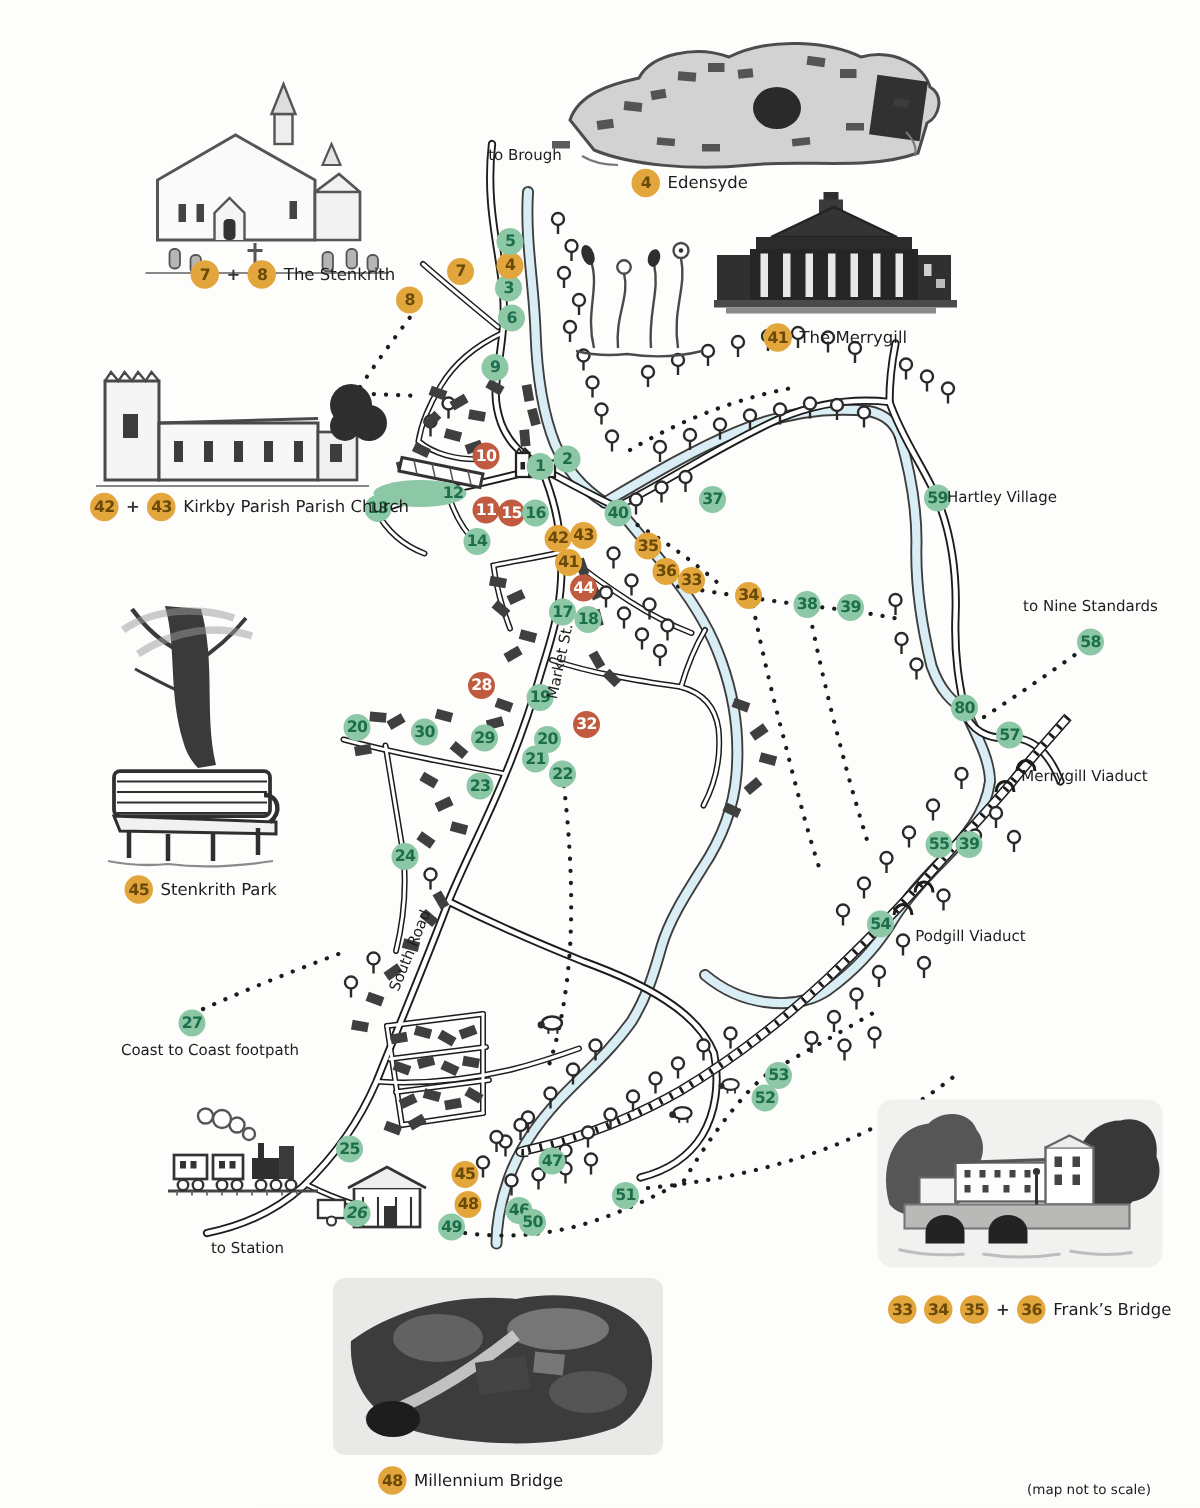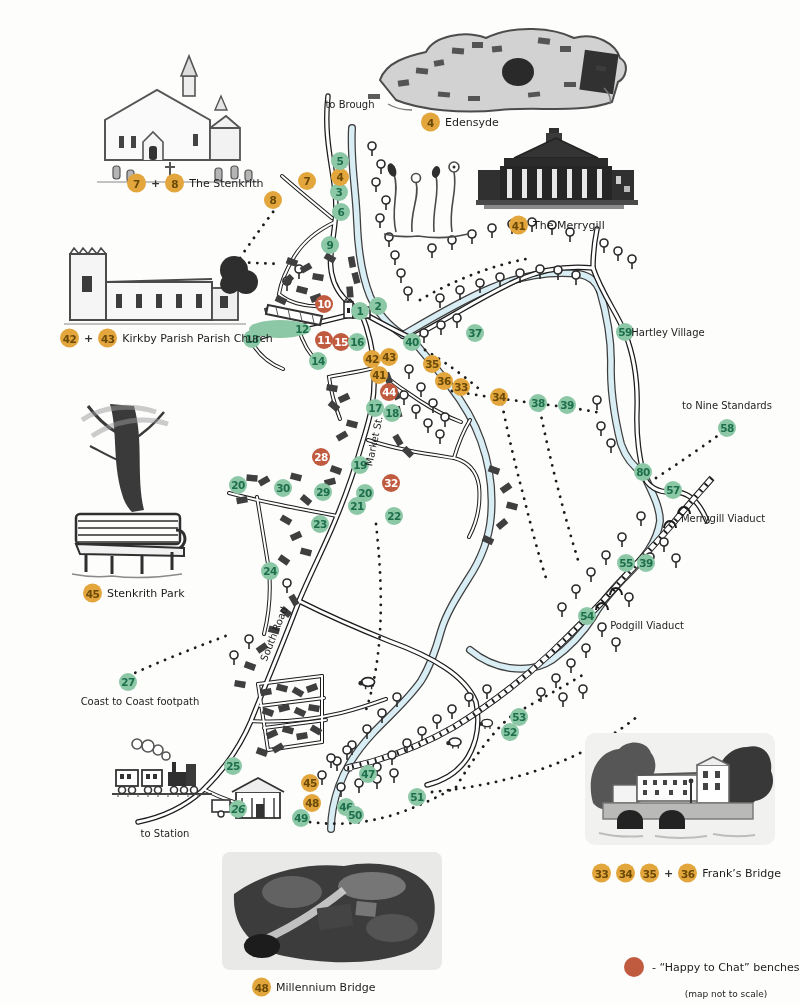--- a/index.html
+++ b/index.html
@@ -579,21 +579,21 @@
       <div class="marker green" style="left: 280px; top: 329px; padding-left: 44px;">12</div>
       <div class="marker green" style="left: 252px; top: 339px;">13</div>
       <div class="marker green" style="left: 318px; top: 361px;">14</div>
       <div class="marker red" style="left: 341px; top: 342px;">15</div>
       <div class="marker green" style="left: 357px; top: 342px;">16</div>
       <div class="marker green" style="left: 375px; top: 408px;">17</div>
       <div class="marker green" style="left: 392px; top: 413px;">18</div>
       <div class="marker green" style="left: 360px; top: 465px;">19</div>
       <div class="marker green" style="left: 365px; top: 493px; text-align: right;">20</div>
       <div class="marker green" style="left: 357px; top: 506px;">21</div>
-      <div class="marker green" style="left: 394px; top: 516px; text-align: right;">22</div>
+      <div class="marker green" style="left: 375px; top: 516px; text-align: right;">22</div>
       <div class="marker green" style="left: 320px; top: 524px;">23</div>
       <div class="marker green" style="left: 270px; top: 571px;">24</div>
       <div class="marker green" style="left: 233px; top: 766px;">25</div>
       <div class="marker green" style="left: 238px; top: 809px; font-style: italic;">26</div>
       <div class="marker green" style="left: 128px; top: 682px;">27</div>
       <div class="marker red" style="left: 321px; top: 457px;">28</div>
       <div class="marker green" style="left: 323px; top: 492px;">29</div>
       <div class="marker green" style="left: 283px; top: 488px;">30</div>
       <div class="marker green" style="left: 238px; top: 485px;">20</div>
       <div class="marker red" style="left: 391px; top: 483px;">32</div>
@@ -669,18 +669,14 @@
       <div class="maplabel" style="left: 668px; top: 332px;">Hartley Village</div>
       <div class="maplabel" style="left: 727px; top: 405px;">to Nine Standards</div>
       <div class="maplabel" style="left: 723px; top: 518px;">Merrygill Viaduct</div>
       <div class="maplabel" style="left: 647px; top: 625px;">Podgill Viaduct</div>
       <div class="maplabel" style="left: 109px; top: 701px; margin-left: 31px;">Coast to Coast footpath</div>
       <div class="maplabel" style="left: 165px; top: 833px;">to Station</div>
       <div class="maplabel" style="left: 374px; top: 441px; transform: translate(-50%, -50%) rotate(-78deg);">Market St.</div>
       <div class="maplabel" style="left: 274px; top: 634px; transform: translate(-50%, -50%) rotate(-68deg);">South Road</div>
     </div>
 
-  <div id="legend">
-    <span class="swatch"></span>
-    <span class="ltext">- “Happy to Chat” benches</span>
-  </div>
   <div id="scale-note">(map not to scale)</div>
 </div>
 
 </body></html>

